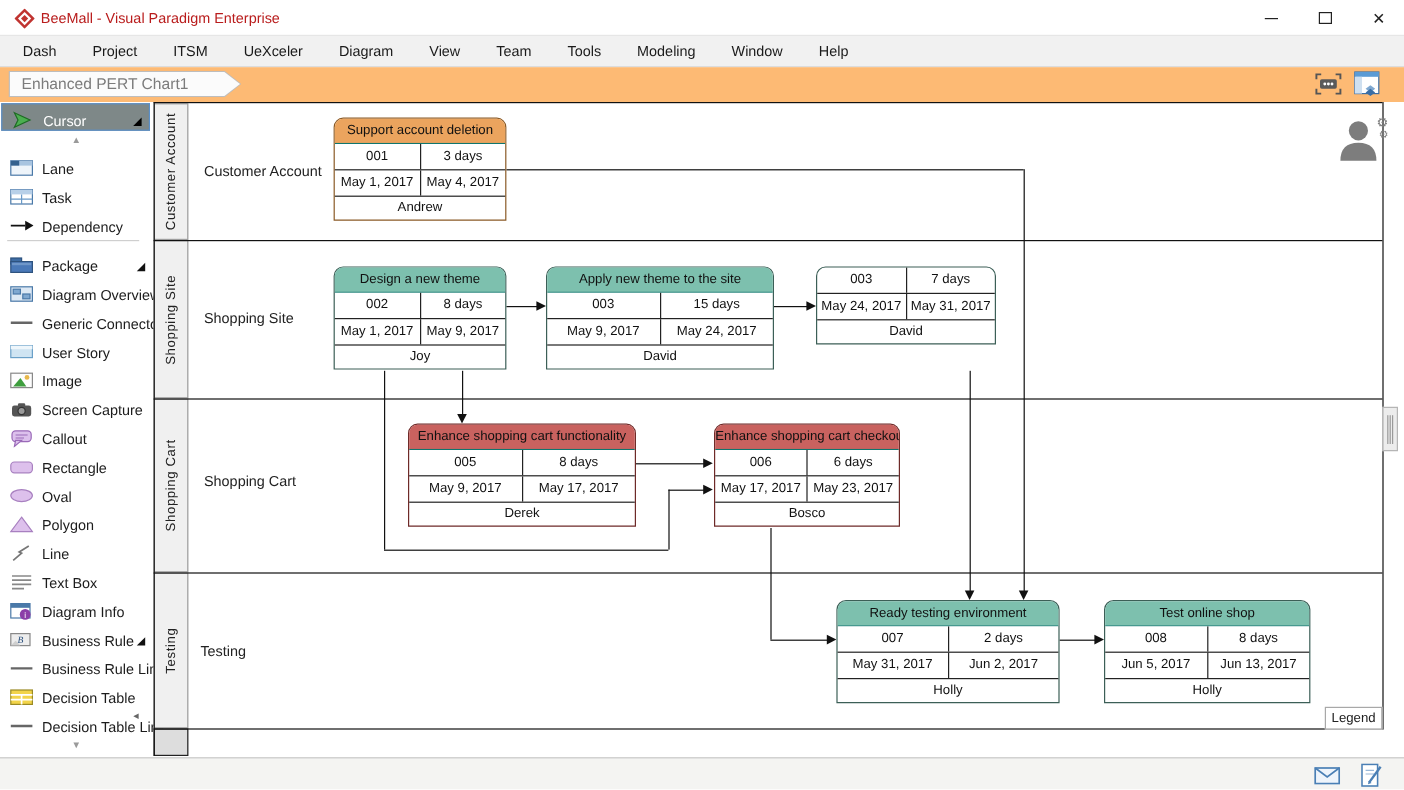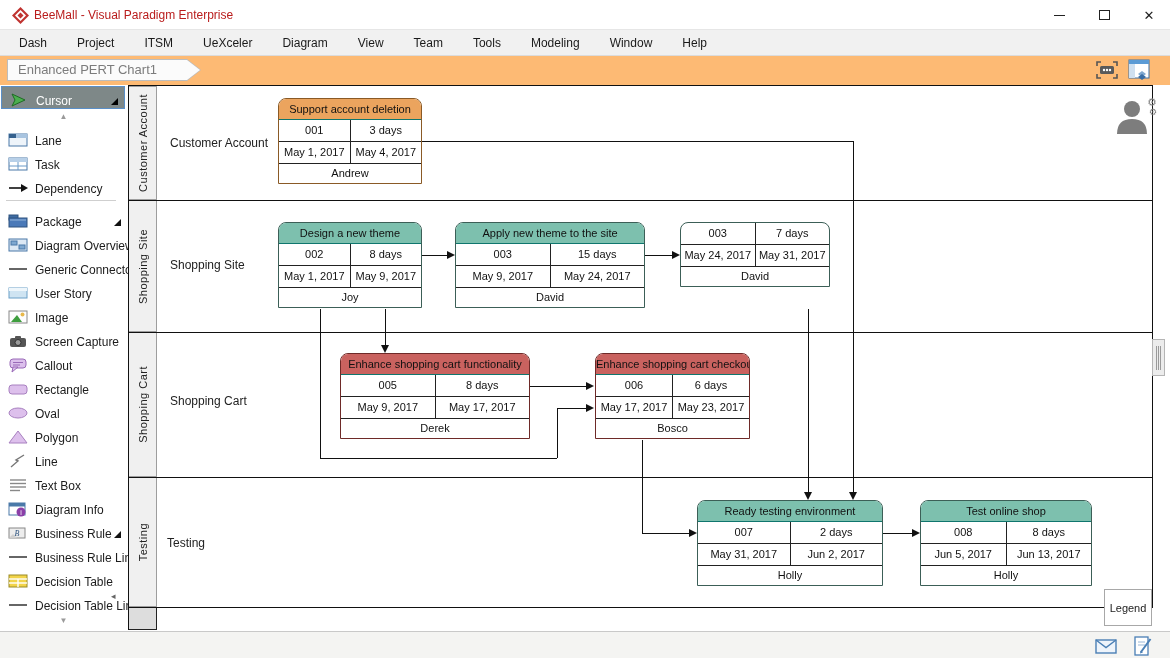--- a/index.html
+++ b/index.html
@@ -57,21 +57,21 @@
   .t-red{--hdr:#c9625f;--bd:#6e2a28}
 
   
   .ch{position:absolute;height:0;border-top:1px solid #111}
   .cv{position:absolute;width:0;border-left:1px solid #111}
   .ar{position:absolute;width:0;height:0}
   .ar-r{border-top:4px solid transparent;border-bottom:4px solid transparent;border-left:8px solid #111}
   .ar-d{border-left:4px solid transparent;border-right:4px solid transparent;border-top:8px solid #111}
 
   
-  .legendbtn{position:absolute;left:1104px;top:589px;width:48px;height:37px;background:#fff;border:1px solid #a8a8a8;font-size:11px;color:#222;display:flex;align-items:center;justify-content:center}
+  .legendbtn{position:absolute;left:1104px;top:589px;width:48px;height:19px;background:#fff;border:1px solid #a8a8a8;font-size:11px;color:#222;display:flex;align-items:center;justify-content:center}
   .gripper{position:absolute;left:1152px;top:339px;width:13px;height:37px;background:#ececec;border:1px solid #b5b5b5;display:flex;align-items:center;justify-content:center;gap:1px}
   .gripper i{display:block;width:1px;height:24px;background:#9a9a9a}
   .collapse-arrow{position:absolute;left:111px;top:591px;font-size:9px;color:#666}
 
   
   .statusbar{position:absolute;left:0;top:631px;width:1170px;height:27px;background:#f4f4f2;border-top:1px solid #c9c9c9}
   .status-icon{position:absolute;top:4px;width:24px;height:20px;display:flex;align-items:center;justify-content:center}
 </style>
 </head>
 <body>

